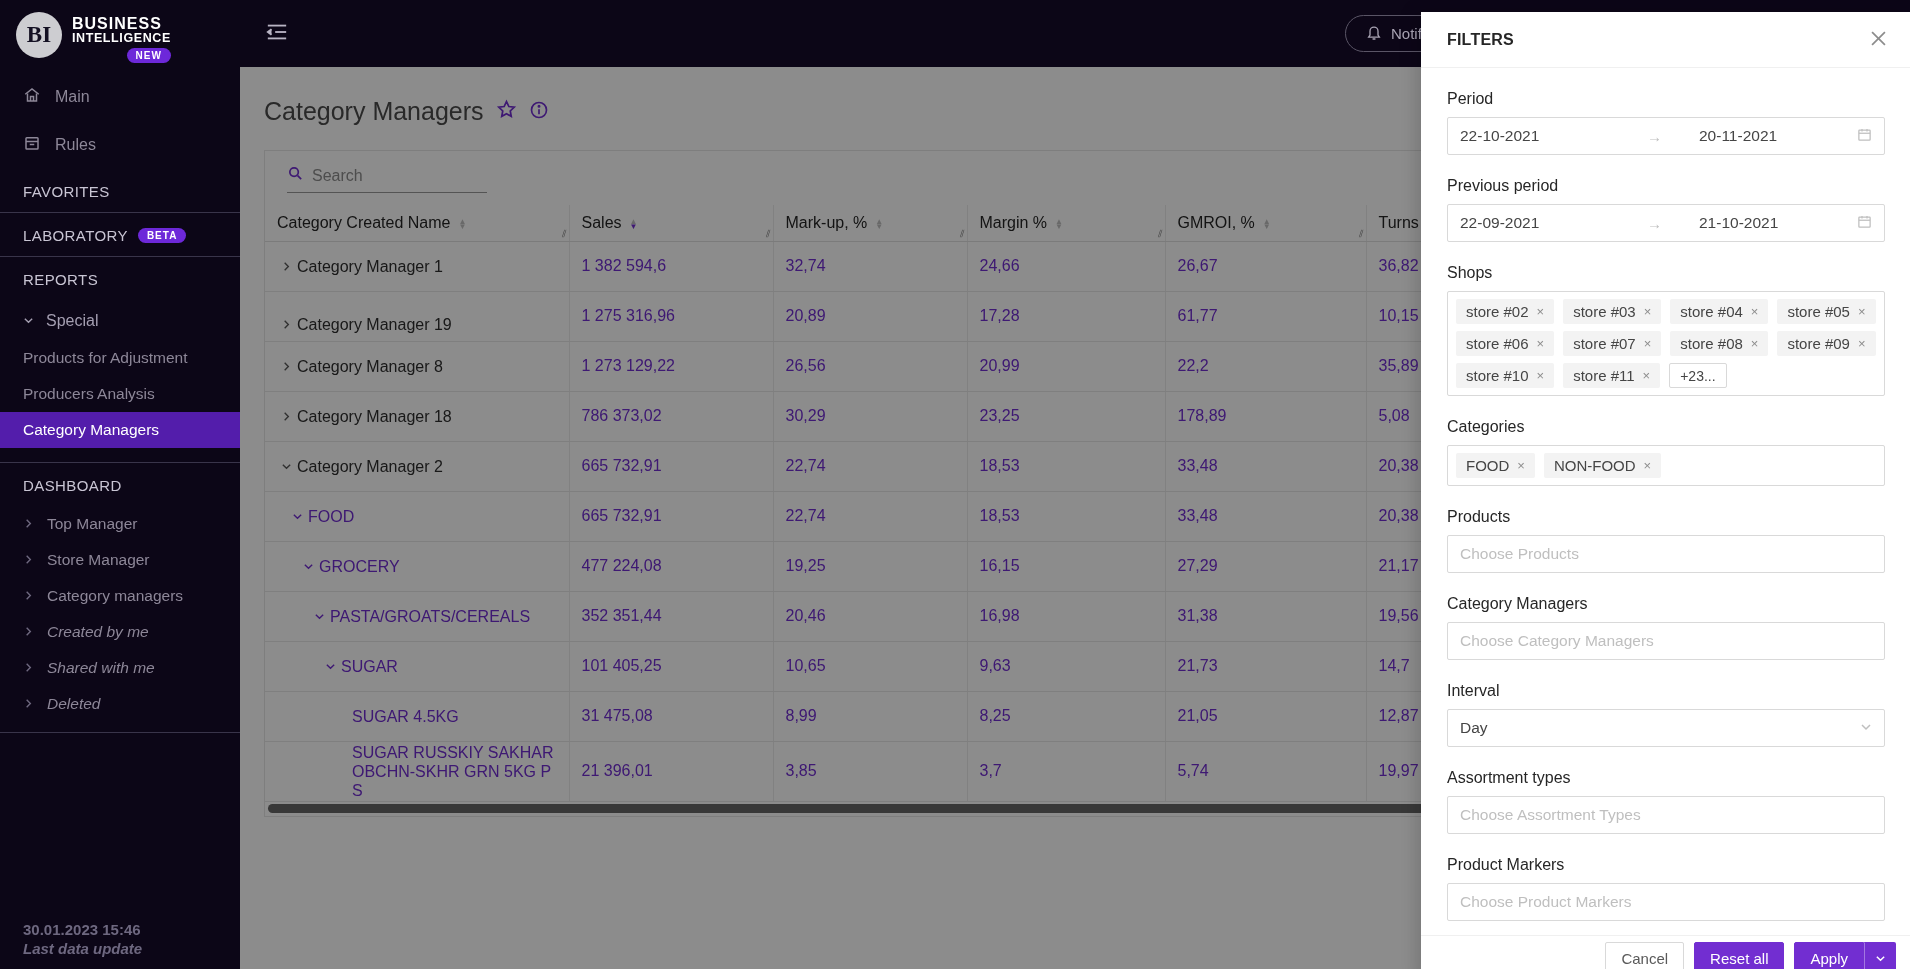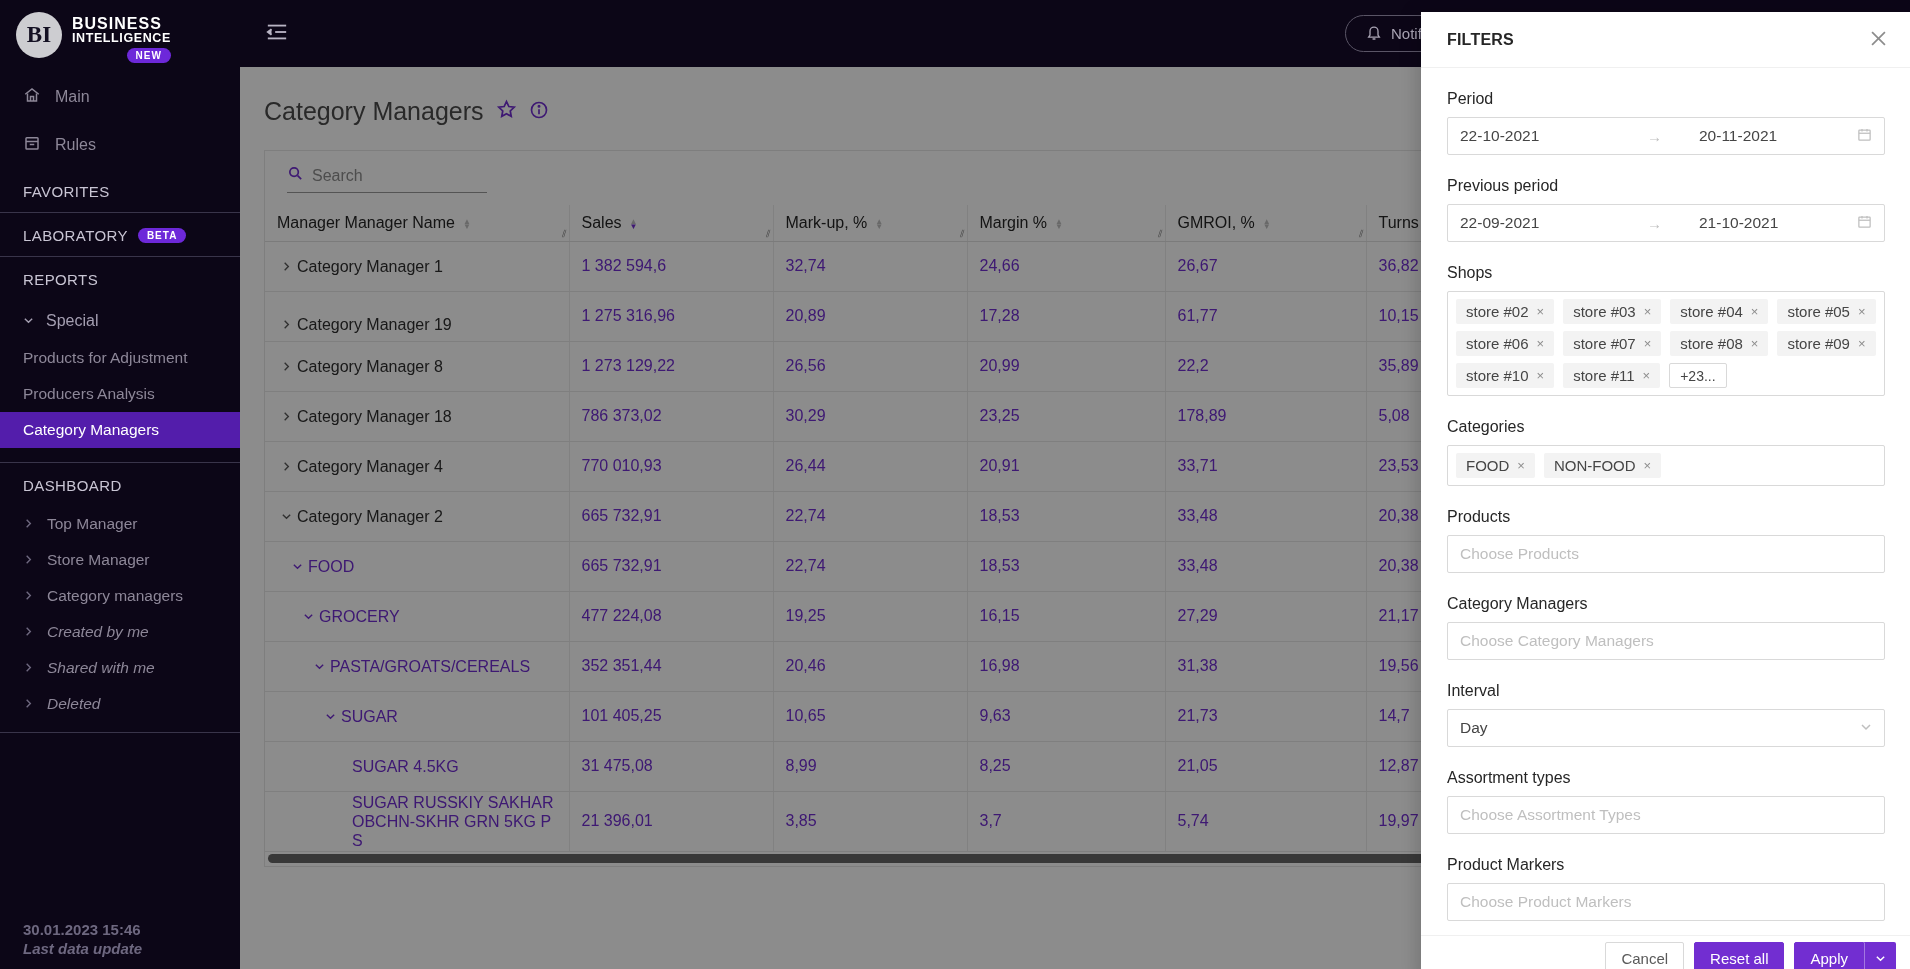--- a/index.html
+++ b/index.html
@@ -233,21 +233,21 @@
       <colgroup>
           <col style="width:304px">
           <col style="width:204px">
           <col style="width:194px">
           <col style="width:198px">
           <col style="width:201px">
           <col style="width:196px">
         </colgroup>
       <thead>
           <tr id="grid-head">
-            <th><span>Manager Manager Name</span><span class="sorter">
+            <th><span>Category Created Name</span><span class="sorter">
                 <span class="up">▲</span>
                 <span class="dn">▼</span>
               </span><span class="resize-h">⫽</span></th>
             <th><span>Sales</span><span class="sorter">
                 <span class="up">▲</span>
                 <span class="dn on">▼</span>
               </span><span class="resize-h">⫽</span></th>
             <th><span>Mark-up, %</span><span class="sorter">
                 <span class="up">▲</span>
                 <span class="dn">▼</span>
@@ -333,37 +333,20 @@
             <td>30,29</td>
             <td>23,25</td>
             <td>178,89</td>
             <td>5,08</td>
           </tr>
           <tr>
             <td class="namecell">
               <div class="namewrap" style="padding-left: 10px;">
                 <span class="tree-caret">
                   <svg width="11" height="11" viewBox="0 0 12 12" fill="none" stroke="#595959" stroke-width="1.5">
-                    <polyline points="4,2 8,6 4,10"></polyline>
-                  </svg>
-                </span>
-                <span class="name-text">Category Manager 4</span>
-              </div>
-            </td>
-            <td>770 010,93</td>
-            <td>26,44</td>
-            <td>20,91</td>
-            <td>33,71</td>
-            <td>23,53</td>
-          </tr>
-          <tr>
-            <td class="namecell">
-              <div class="namewrap" style="padding-left: 10px;">
-                <span class="tree-caret">
-                  <svg width="11" height="11" viewBox="0 0 12 12" fill="none" stroke="#595959" stroke-width="1.5">
                     <polyline points="2,4 6,8 10,4"></polyline>
                   </svg>
                 </span>
                 <span class="name-text">Category Manager 2</span>
               </div>
             </td>
             <td>665 732,91</td>
             <td>22,74</td>
             <td>18,53</td>
             <td>33,48</td>

